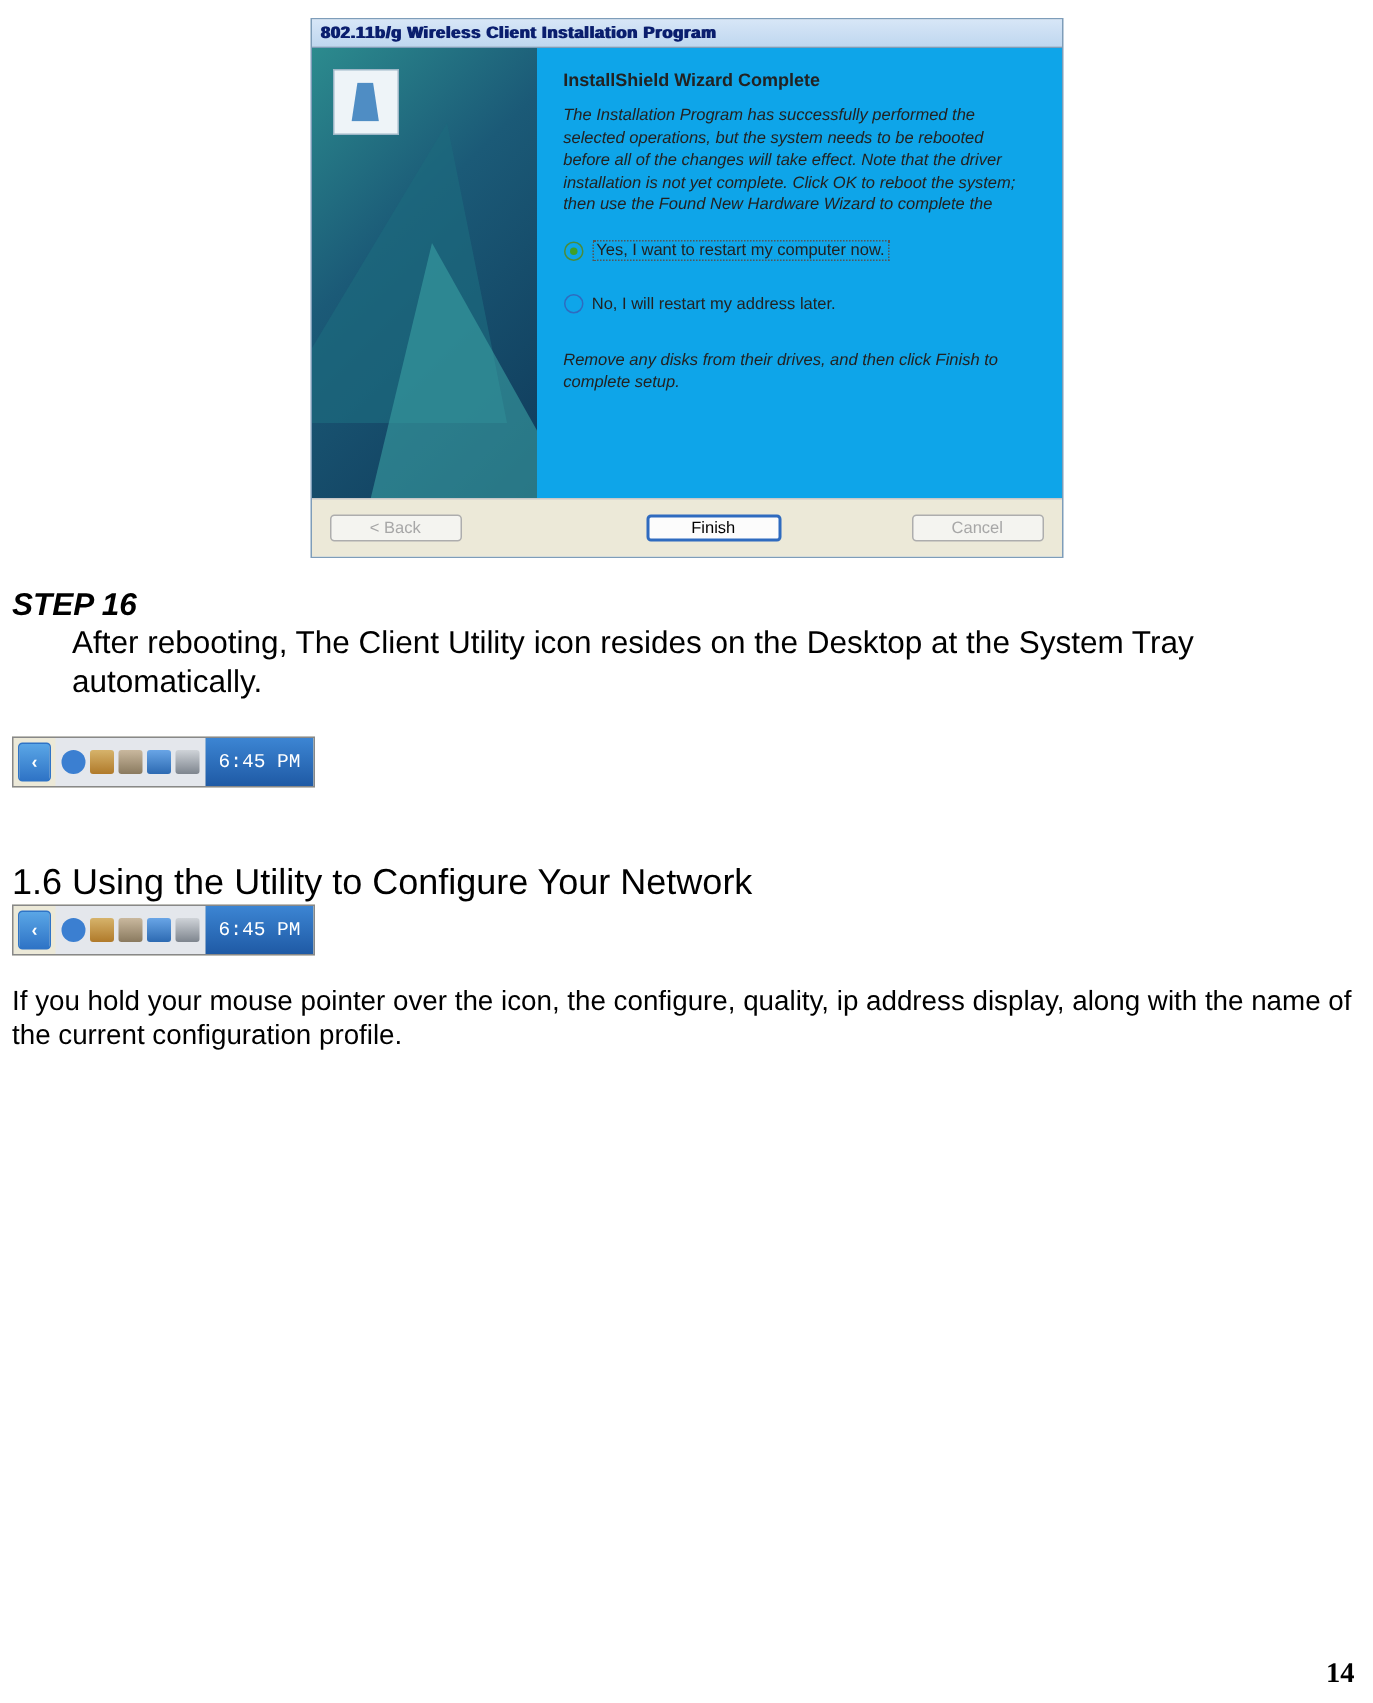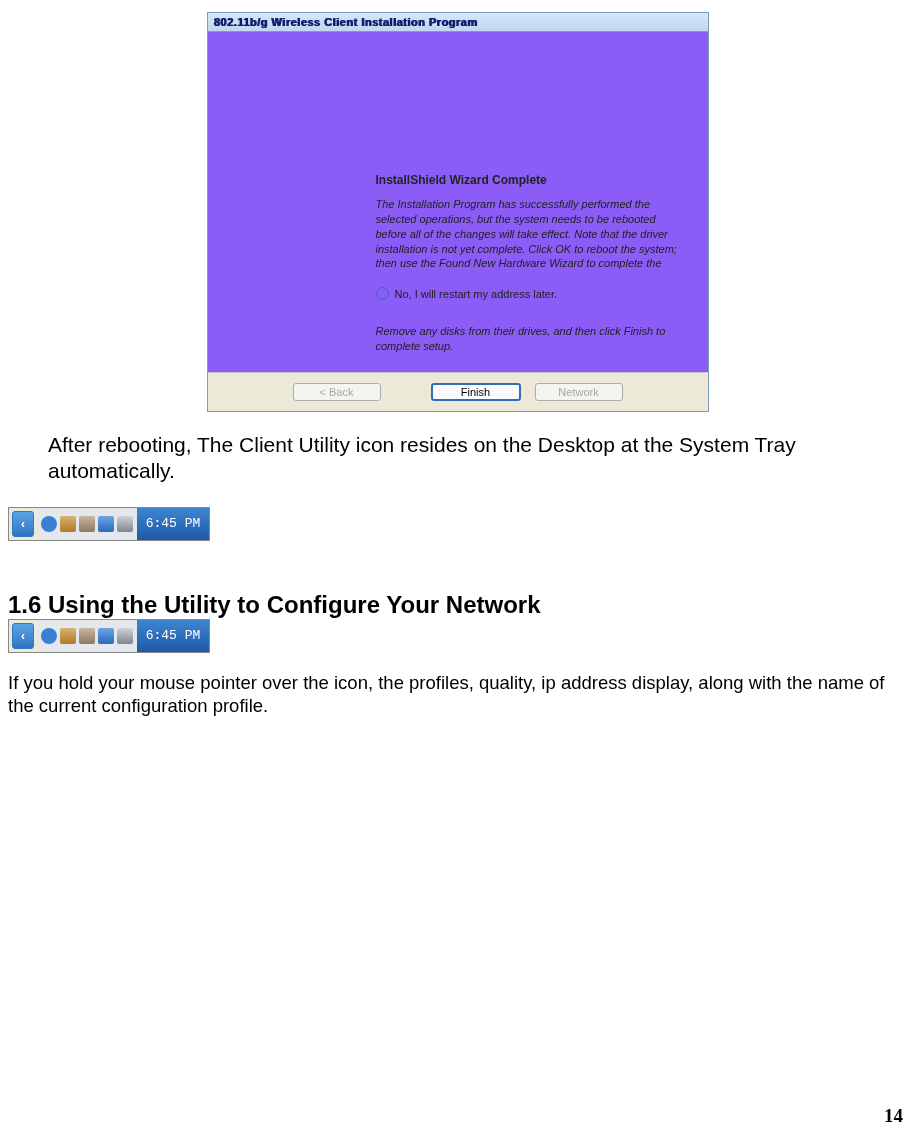--- a/index.html
+++ b/index.html
@@ -33,23 +33,22 @@
     border-bottom: 1px solid #7e9db9;
   }
   .installer-title {
     color: #0a1e6e;
     font-weight: bold;
     text-shadow: 1px 0 #0a1e6e;
     letter-spacing: 0.5px;
   }
   .installer-body {
     display: flex;
-    background: #8b5cf6;
-    height: 340px;
-    align-items: flex-end;
+    background: #0ea5e9;
+    height: 300px;
   }
   .installer-left {
     width: 150px;
     position: relative;
     background: linear-gradient(135deg, #2c8b8e 0%, #1b5a77 40%, #0f3a5a 100%);
     overflow: hidden;
   }
   .tri1 {
     position: absolute;
     top: 50px;
@@ -124,21 +123,21 @@
   }
   .radio-label-selected {
     border: 1px dotted #555;
     padding: 0 2px;
   }
   .installer-footer {
     border-top: 1px solid #c8c8c8;
     background: #ece9d8;
     padding: 10px 12px;
     display: flex;
-    justify-content: center;
+    justify-content: space-between;
     gap: 14px;
   }
   .btn {
     min-width: 70px;
     text-align: center;
     padding: 2px 8px;
     font-size: 11px;
     font-family: Tahoma, Arial, sans-serif;
     background: #f4f4f0;
     border: 1px solid #adadad;
@@ -160,21 +159,21 @@
     font-weight: bold;
     font-size: 21px;
     margin: 10px 0 0 0;
   }
   .step-body {
     font-size: 21px;
     margin: 0 0 22px 40px;
     line-height: 1.25;
   }
   .section-heading {
-    font-weight: bold;
+    font-weight: normal;
     font-size: 24px;
     margin: 50px 0 0 0;
   }
   .para {
     font-size: 18.5px;
     margin: 0 0 20px 0;
     line-height: 1.25;
   }
 
   
@@ -252,36 +251,43 @@
         <div class="tri1"></div>
         <div class="tri2"></div>
         <div class="logo-square">
           <div class="logo-inner"></div>
         </div>
       </div>
       <div class="installer-right">
         <div class="wiz-complete">InstallShield Wizard Complete</div>
         <div class="wiz-body-text">The Installation Program has successfully performed the selected operations, but the system needs to be rebooted before all of the changes will take effect. Note that the driver installation is not yet complete. Click OK to reboot the system; then use the Found New Hardware Wizard to complete the</div>
 
+        <div class="radio-row">
+          <span class="radio-dot">
+              <span class="radio-fill"></span>
+            </span>
+          <span class="radio-label-selected">Yes, I want to restart my computer now.</span>
+        </div>
 
         <div class="radio-row">
           <span class="radio-dot empty"></span>
           <span>No, I will restart my address later.</span>
         </div>
 
         <div class="wiz-body-text" style="margin-top:6px">Remove any disks from their drives, and then click Finish to complete setup.</div>
       </div>
     </div>
     <div class="installer-footer">
       <div class="btn disabled">&lt; Back</div>
       <div class="btn primary">Finish</div>
-      <div class="btn disabled">Network</div>
+      <div class="btn disabled">Cancel</div>
     </div>
   </div>
 
+  <div class="step-heading">STEP 16</div>
   <div class="step-body">After rebooting, The Client Utility icon resides on the Desktop at the System Tray automatically.</div>
 
   <div class="tray">
     <div class="tray-chevron">‹</div>
     <div class="tray-icons">
       <div class="tic a"></div>
       <div class="tic b"></div>
       <div class="tic c"></div>
       <div class="tic d"></div>
       <div class="tic e"></div>
@@ -296,16 +302,16 @@
     <div class="tray-icons">
       <div class="tic a"></div>
       <div class="tic b"></div>
       <div class="tic c"></div>
       <div class="tic d"></div>
       <div class="tic e"></div>
     </div>
     <div class="tray-clock">6:45 PM</div>
   </div>
 
-  <div class="para">If you hold your mouse pointer over the icon, the profiles, quality, ip address display, along with the name of the current configuration profile.</div>
+  <div class="para">If you hold your mouse pointer over the icon, the configure, quality, ip address display, along with the name of the current configuration profile.</div>
 
   <div class="page-number">14</div>
 </div>
 
 </body></html>

